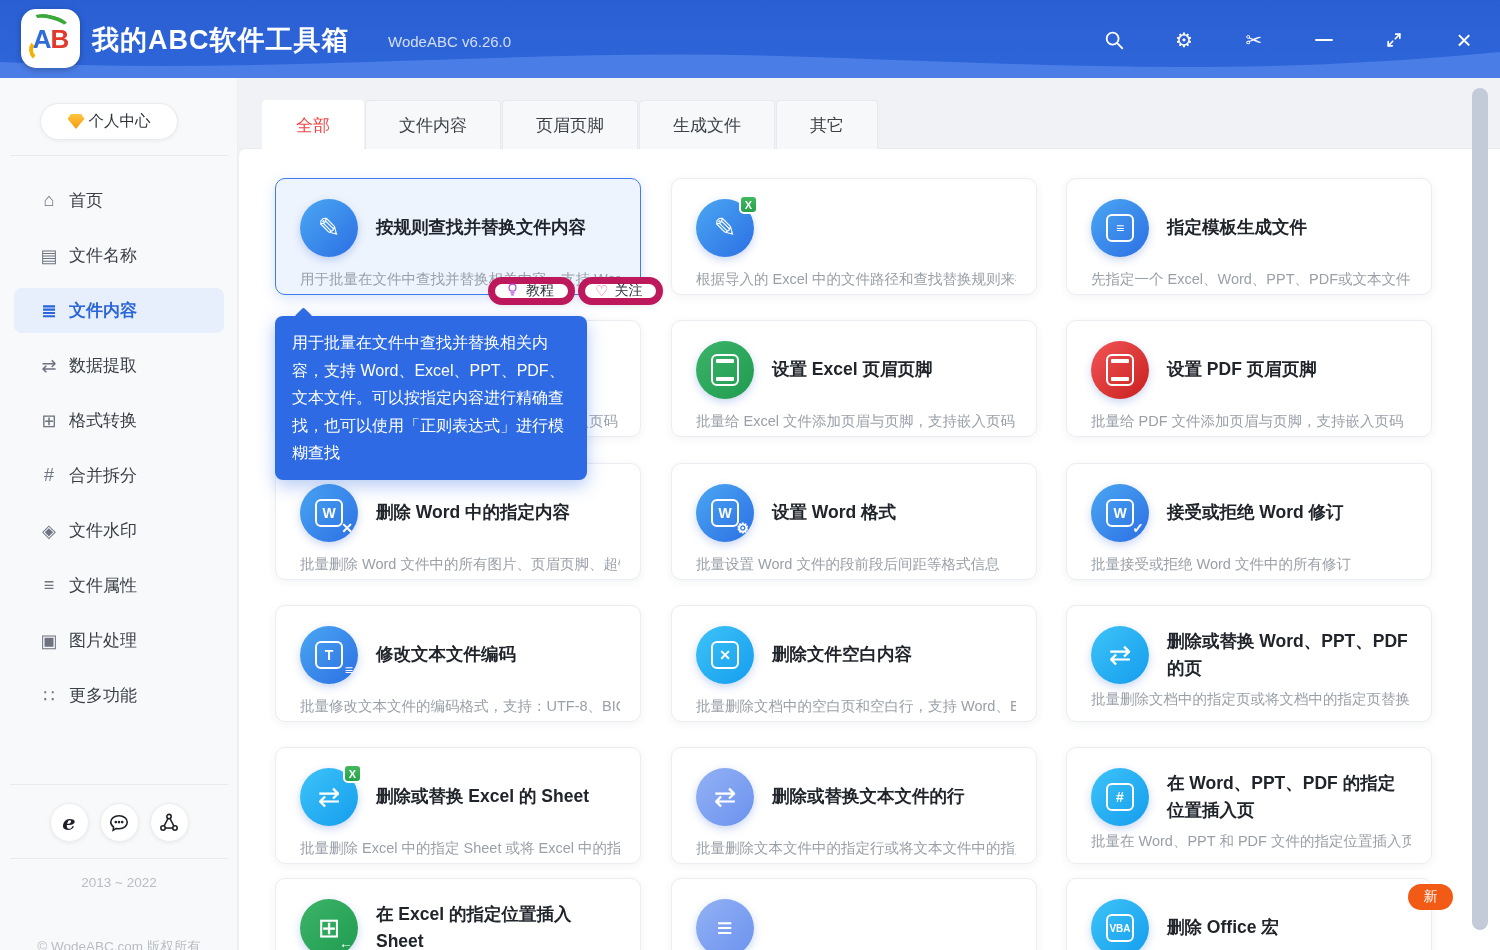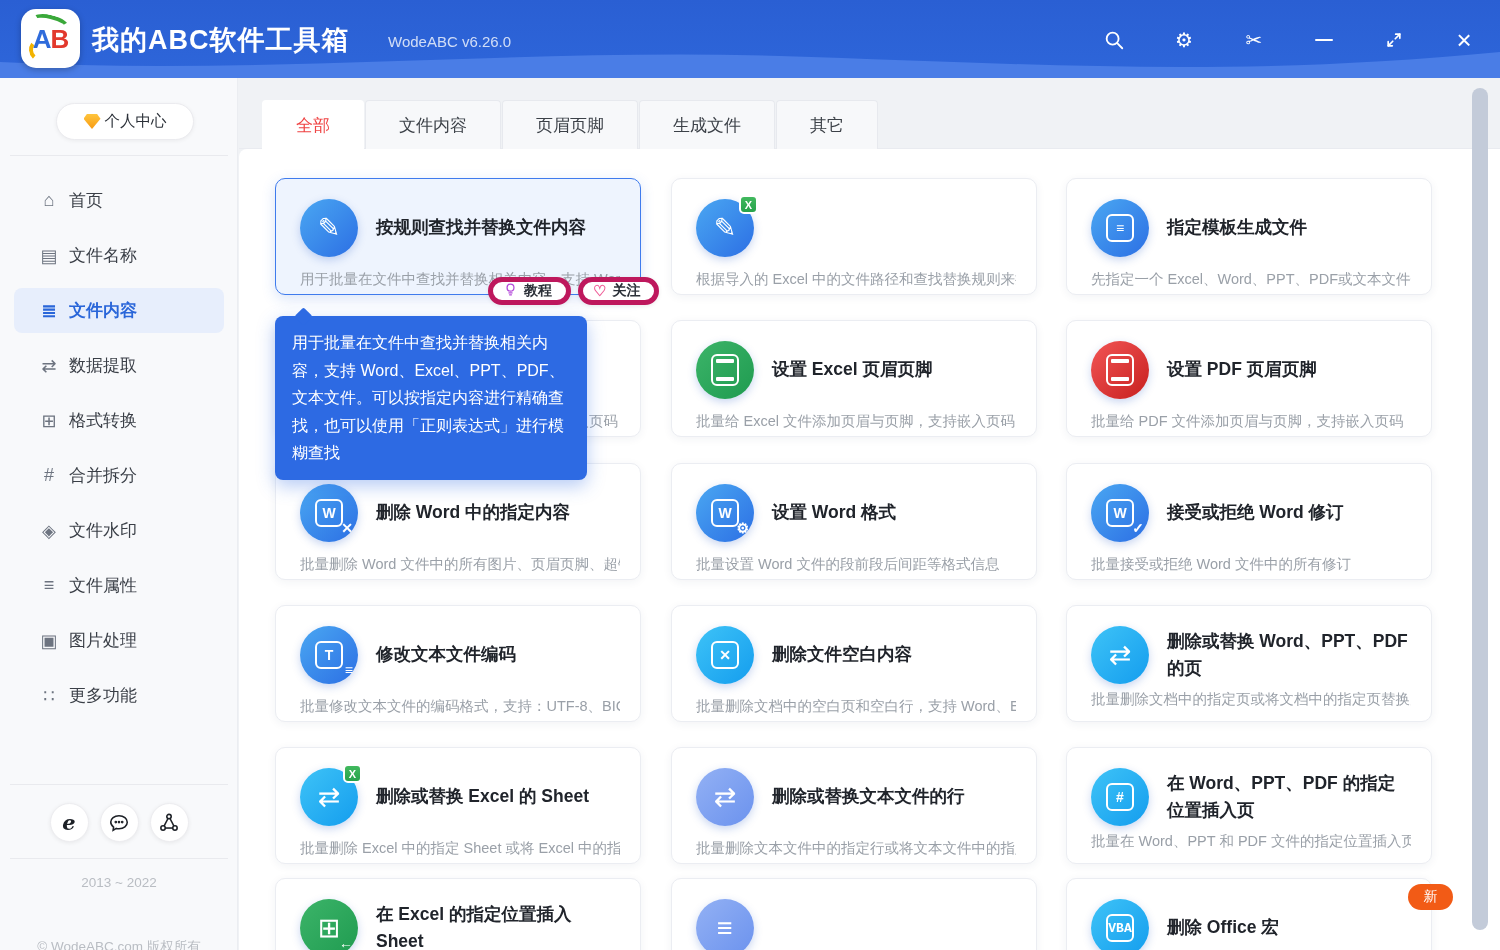--- a/index.html
+++ b/index.html
@@ -24,21 +24,21 @@
   .app-version { position:absolute; left:388px; top:33px; color:rgba(255,255,255,.78); font-size:15px; }
   .tb-btn { position:absolute; top:24px; width:32px; height:32px; color:#fff;
     display:flex; align-items:center; justify-content:center; font-size:20px; cursor:pointer; }
   .tb-btn svg { display:block; }
   .minus-line { display:block; width:18px; height:2px; background:#fff; border-radius:1px; }
   .close-x { font-size:26px; font-weight:400; line-height:1; }
 
   
   .sidebar { position:absolute; left:0; top:78px; width:238px; height:872px;
     background:#f8f9fb; border-right:1px solid #ebedf1; }
-  .pc-btn { position:absolute; left:56px; top:25px; width:138px; height:37px; background:#fff;
+  .pc-btn { position:absolute; left:40px; top:25px; width:138px; height:37px; background:#fff;
     border:1px solid #ebebef; border-radius:19px; box-shadow:0 1px 4px rgba(0,0,0,.06);
     display:flex; align-items:center; justify-content:center; gap:4px; cursor:pointer;text-align:center; }
   .gem { width:17px; height:15px; background:linear-gradient(180deg,#ffc53d,#f79a12);
     clip-path:polygon(20% 0,80% 0,100% 32%,50% 100%,0 32%); position:relative; }
   .pc-label { font-size:15.5px; color:#2b3038; }
   .sb-divider { position:absolute; left:10px; width:218px; height:1px; background:#e9eaee; }
   .nav { position:absolute; left:0; top:95px; width:238px; }
   .nav-item { position:relative; height:55px; display:flex; align-items:center; cursor:pointer; }
   .nav-pill { position:absolute; left:14px; top:5px; width:210px; height:45px; border-radius:8px; }
   .nav-item.active .nav-pill { background:#e7eefc; }
@@ -66,38 +66,38 @@
   .card { position:absolute; width:366px; height:117px; background:#fff; border:1px solid #ebedf2;
     border-radius:10px; box-shadow:0 2px 10px rgba(30,50,90,.06); padding:20px 20px 0 24px; cursor:pointer; }
   .card.hovered { background:#eef4fe; border:1.5px solid #3f7bed; box-shadow:0 4px 14px rgba(47,107,219,.18); }
   .card-head { display:flex; align-items:center; gap:18px; min-height:58px; }
   .card-icon { position:relative; flex:0 0 58px; width:58px; height:58px; border-radius:50%;
     display:flex; align-items:center; justify-content:center; color:#fff;
     box-shadow:0 3px 8px rgba(40,90,200,.25); }
   .card-icon .glyph { font-size:27px; line-height:1; color:#fff; }
   .card-icon .boxed { width:28px; height:28px; border:2.5px solid #fff; border-radius:6px;
     display:flex; align-items:center; justify-content:center; font-size:14px; font-weight:bold; color:#fff; }
-  .card-icon .boxed.small { font-size:13px; letter-spacing:0;font-family:Liberation Mono, monospace; }
+  .card-icon .boxed.small { font-size:10px; letter-spacing:0; }
   .card-icon .mini { position:absolute; right:5px; bottom:6px; font-size:14px; font-weight:bold; color:#fff; }
   .card-icon .hf { width:28px; height:32px; border:2.5px solid #fff; border-radius:6px; position:relative; }
   .card-icon .hf::before, .card-icon .hf::after { content:""; position:absolute; left:3px; right:3px; height:4px; background:#fff; border-radius:1px; }
   .card-icon .hf::before { top:3px; } .card-icon .hf::after { bottom:3px; }
   .xbadge { position:absolute; right:-4px; top:-4px; width:19px; height:19px; border-radius:5px;
     background:linear-gradient(180deg,#41b95e,#27a24b); border:2px solid #fff; color:#fff;
     font-size:11px; font-weight:bold; display:flex; align-items:center; justify-content:center; }
   .card-title { font-size:17.5px; font-weight:bold; color:#20242b; line-height:1.55; }
   .card-desc { margin-top:13px; font-size:14.5px; color:#9aa0a8; white-space:nowrap; overflow:hidden; }
   .new-badge { position:absolute; left:1408px; top:884px; min-width:45px; height:26px; padding:0 12px;
     background:#f25b16; border-radius:13px; color:#fff; font-size:14px; display:flex;
     align-items:center; justify-content:center; z-index:6; }
 
   
   .pill { position:absolute; top:277px; height:28px; padding:0 14px 0 10px; background:#fff;
-    border:5px solid #be185d; border-radius:14px; box-shadow:0 1px 4px rgba(0,0,0,.08);
-    display:flex; align-items:center; gap:6px; font-size:14px; color:#2b3038; z-index:5; cursor:pointer;font-weight:bold; }
+    border:7px solid #be185d; border-radius:14px; box-shadow:0 1px 4px rgba(0,0,0,.08);
+    display:flex; align-items:center; gap:6px; font-size:14px; color:#2b3038; z-index:5; cursor:pointer; }
   .pill .bulb { color:#b44bd9; font-size:14px; }
   .pill .heart { color:#ef5e98; font-size:15px; }
 
   
   .tooltip { position:absolute; left:275px; top:316px; width:312px; background:#2d6ae3; color:#ffffff;
     border-radius:8px; padding:13px 17px; font-size:16px; line-height:27.5px; z-index:20;
     box-shadow:0 6px 18px rgba(45,106,227,.35); }
   .tooltip .arrow { position:absolute; left:22px; top:-6px; width:13px; height:13px;
     background:#2d6ae3; transform:rotate(45deg); border-radius:2px; }
 

